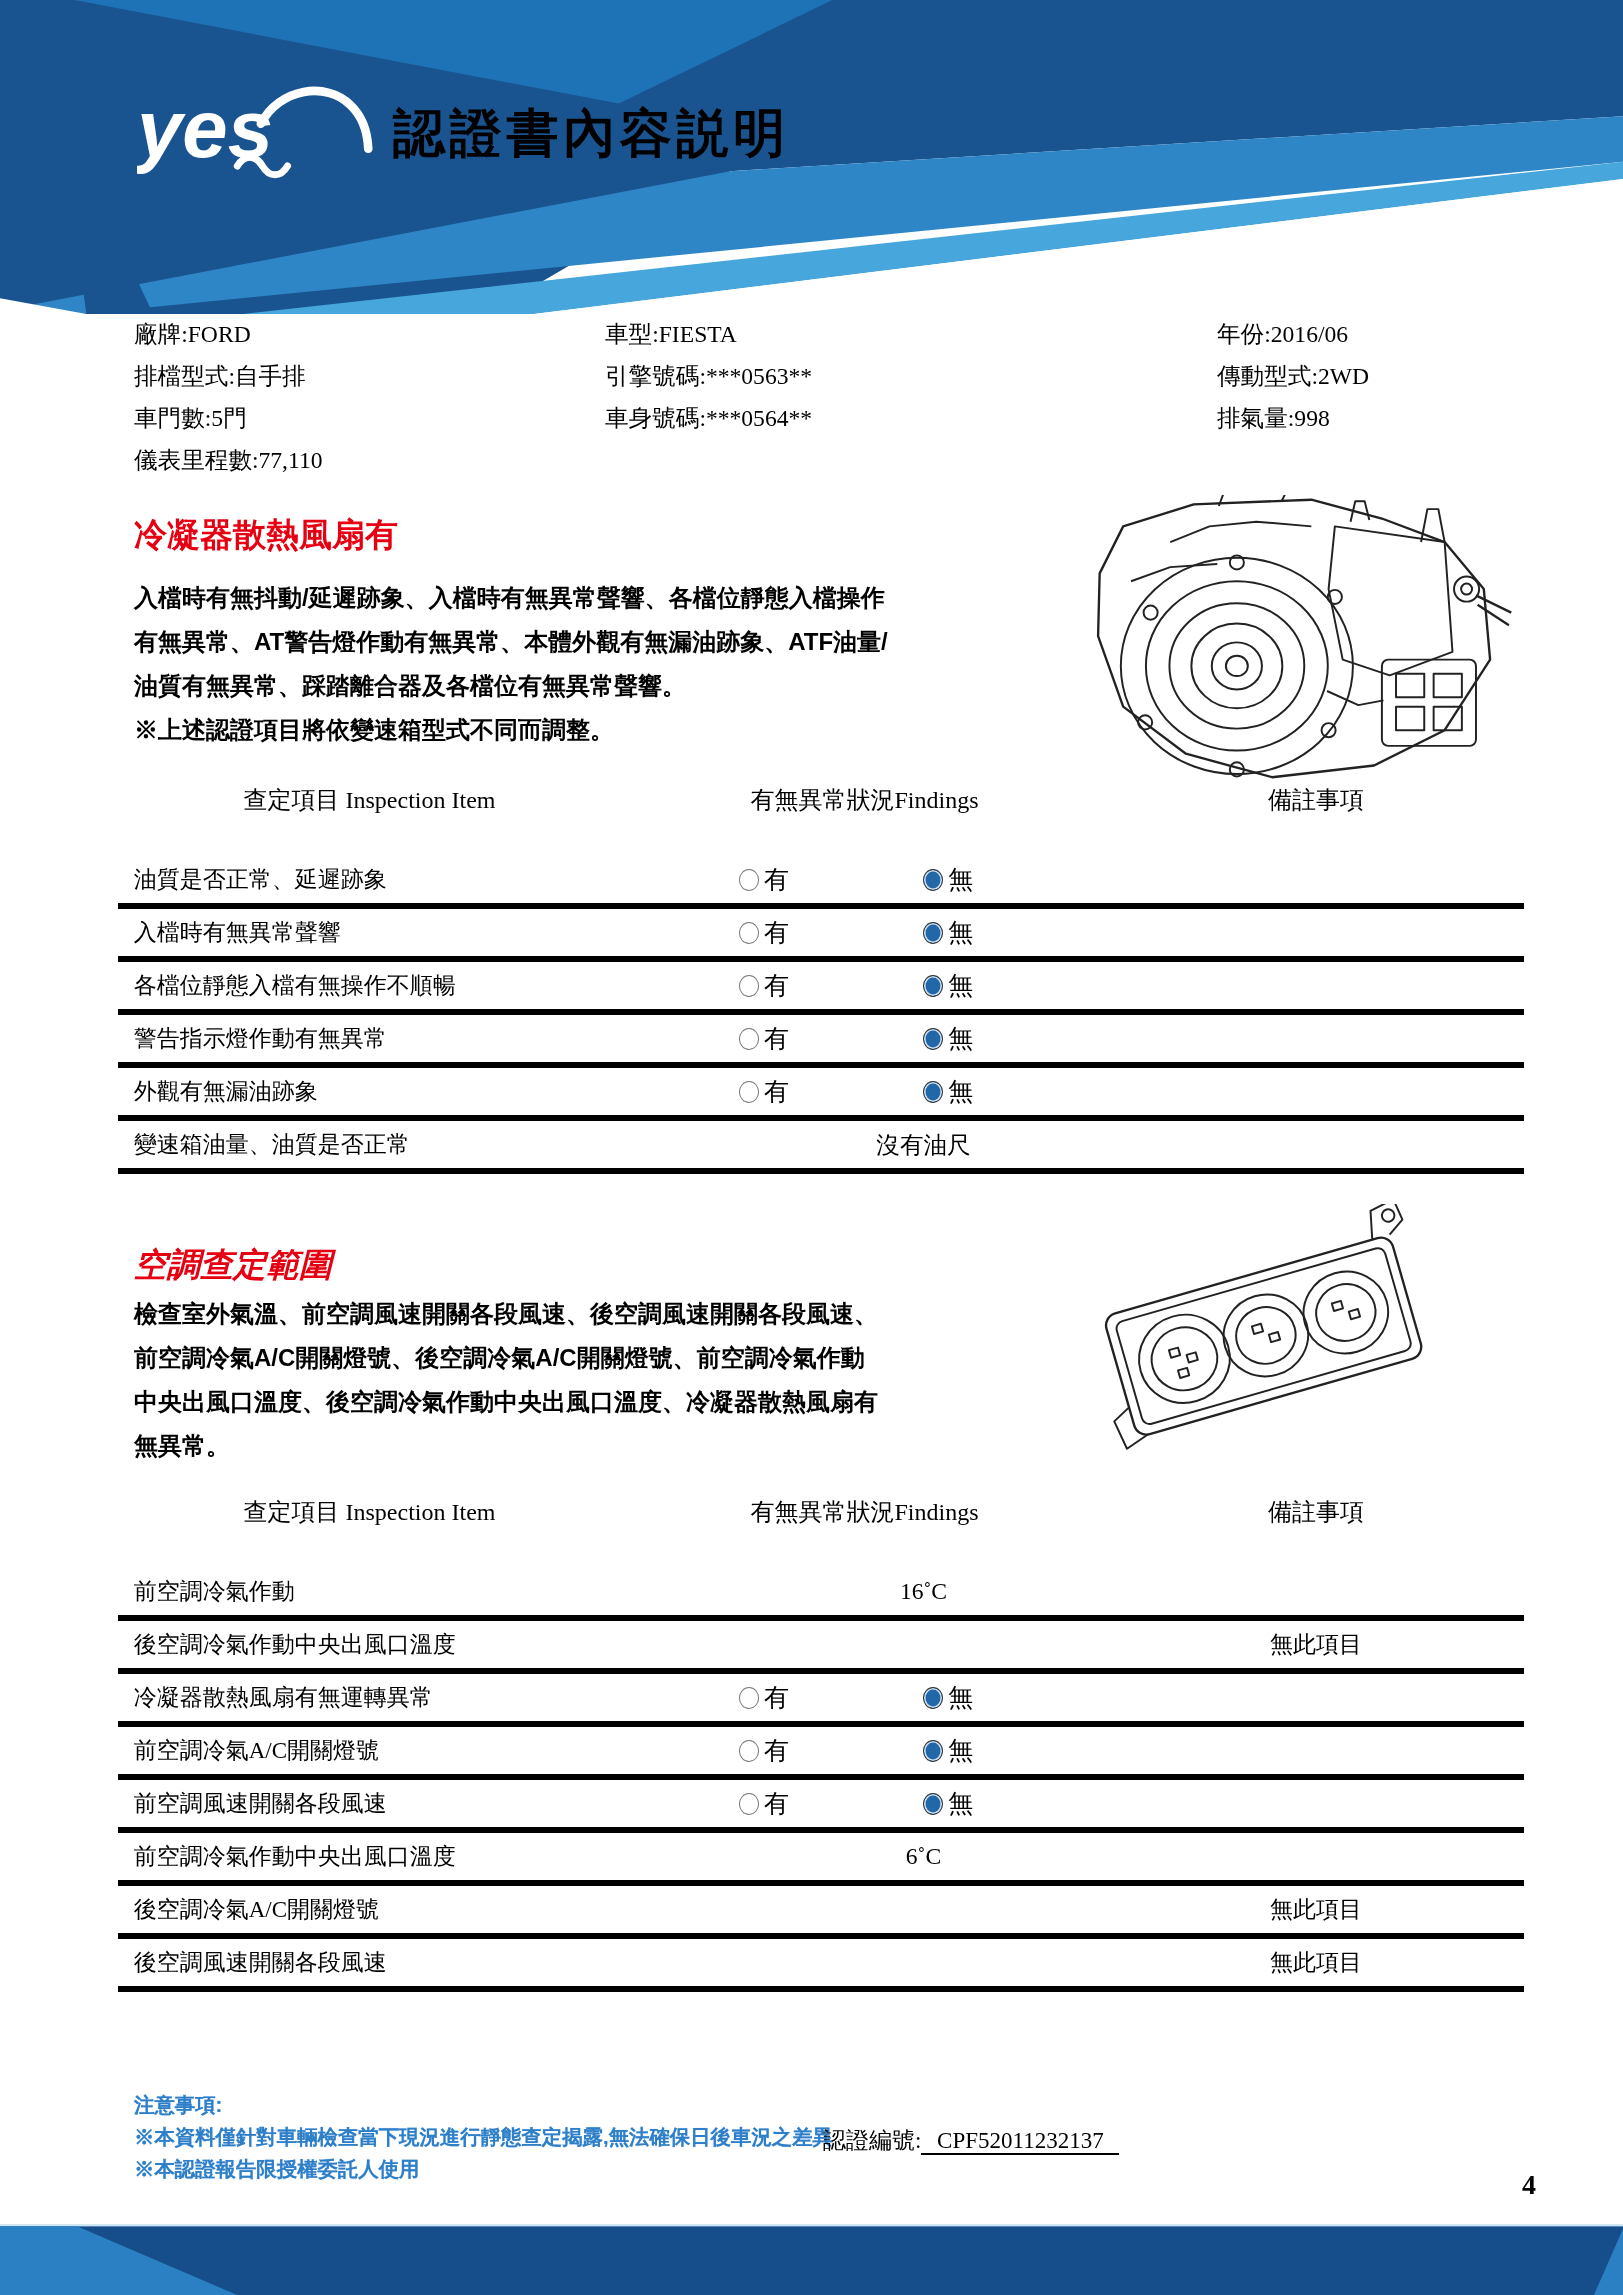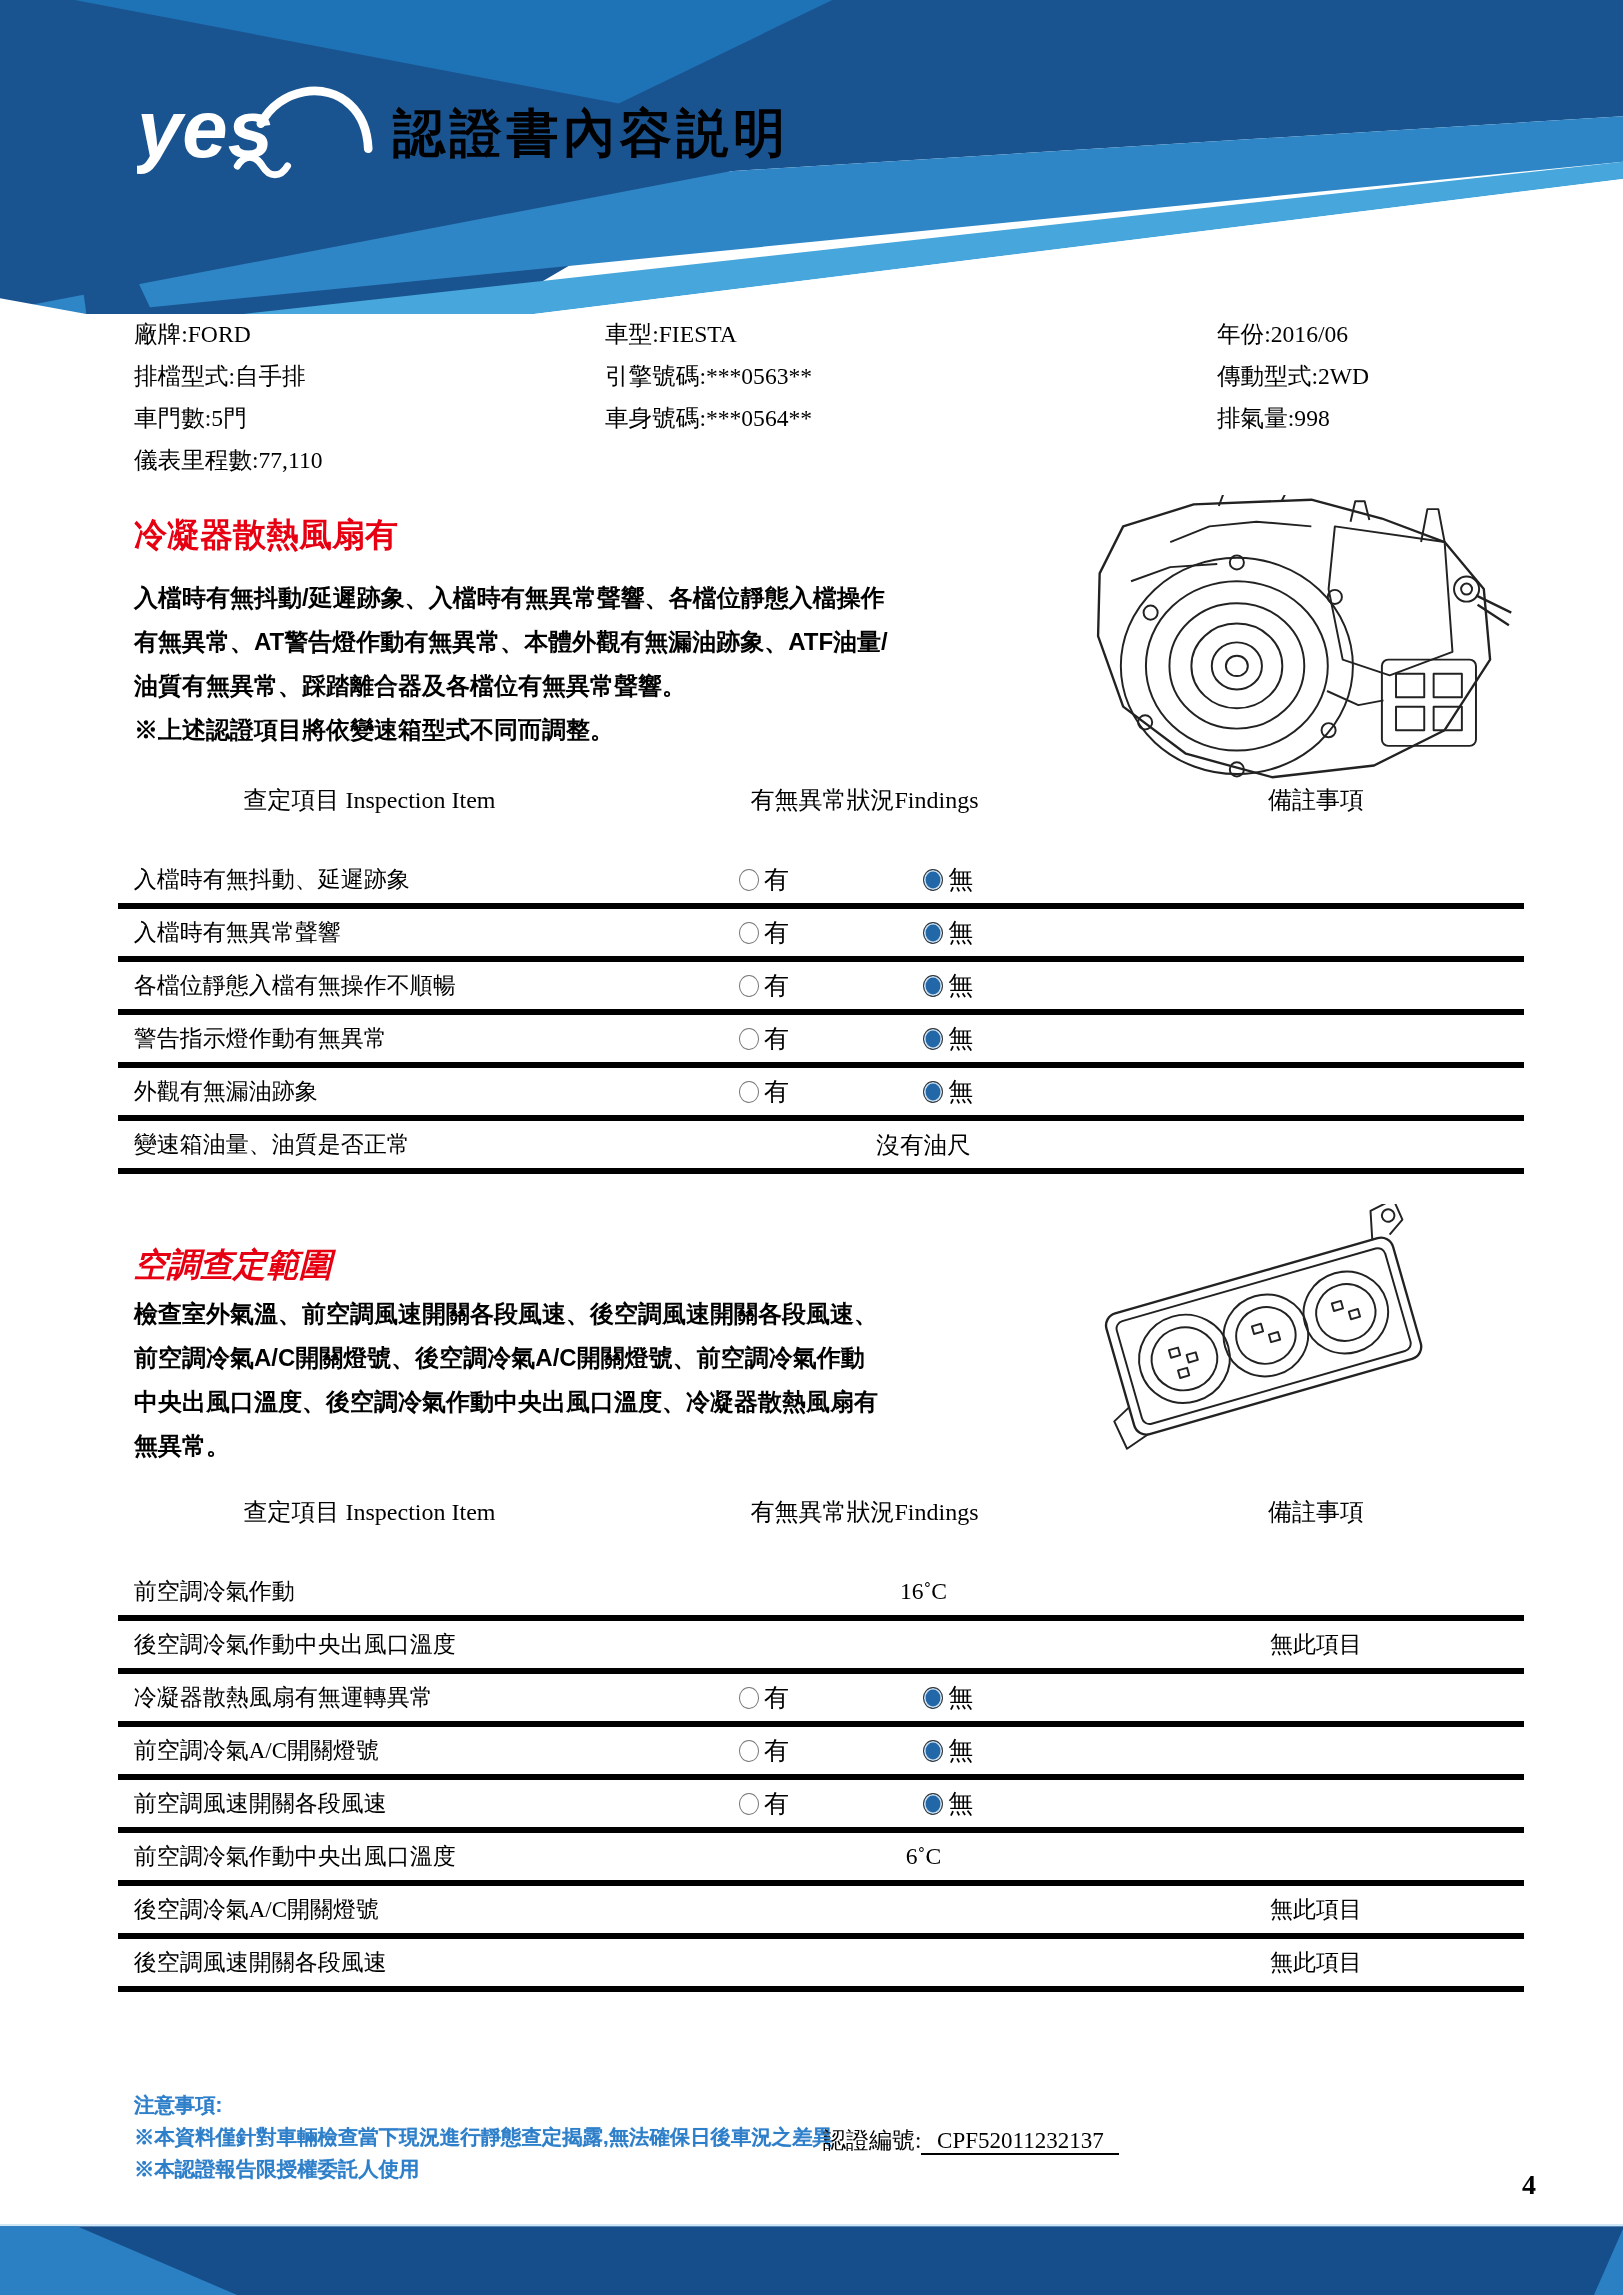--- a/index.html
+++ b/index.html
@@ -134,21 +134,21 @@
   </svg>
 
   <div class="itable" style="top:776px;">
     <div class="thead">
       <div class="h">查定項目 Inspection Item</div>
       <div class="h">有無異常狀況Findings</div>
       <div class="h">備註事項</div>
     </div>
     <div class="tbody">
         <div class="trow">
-          <div class="cell item">入檔時有無抖動、延遲跡象</div>
+          <div class="cell item">油質是否正常、延遲跡象</div>
           <div class="cell findings radios">
             <span class="rgroup">
               <span class="radio"></span>
               <span class="rlabel">有</span>
             </span>
             <span class="rgroup">
               <span class="radio sel"></span>
               <span class="rlabel">無</span>
             </span>
           </div>

